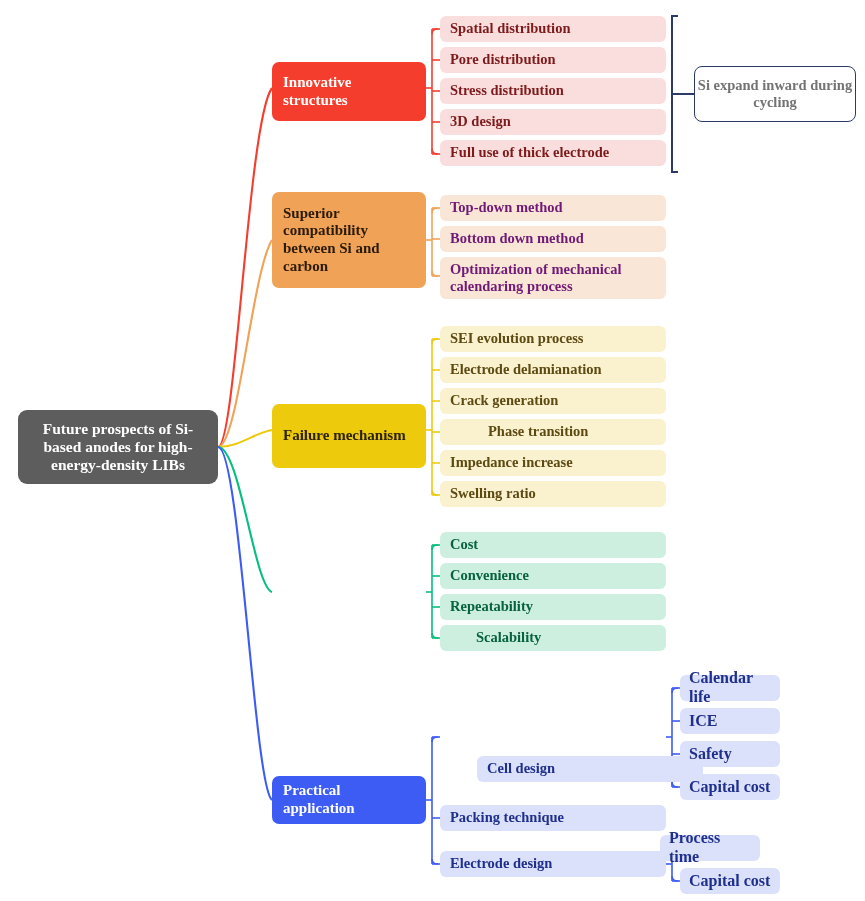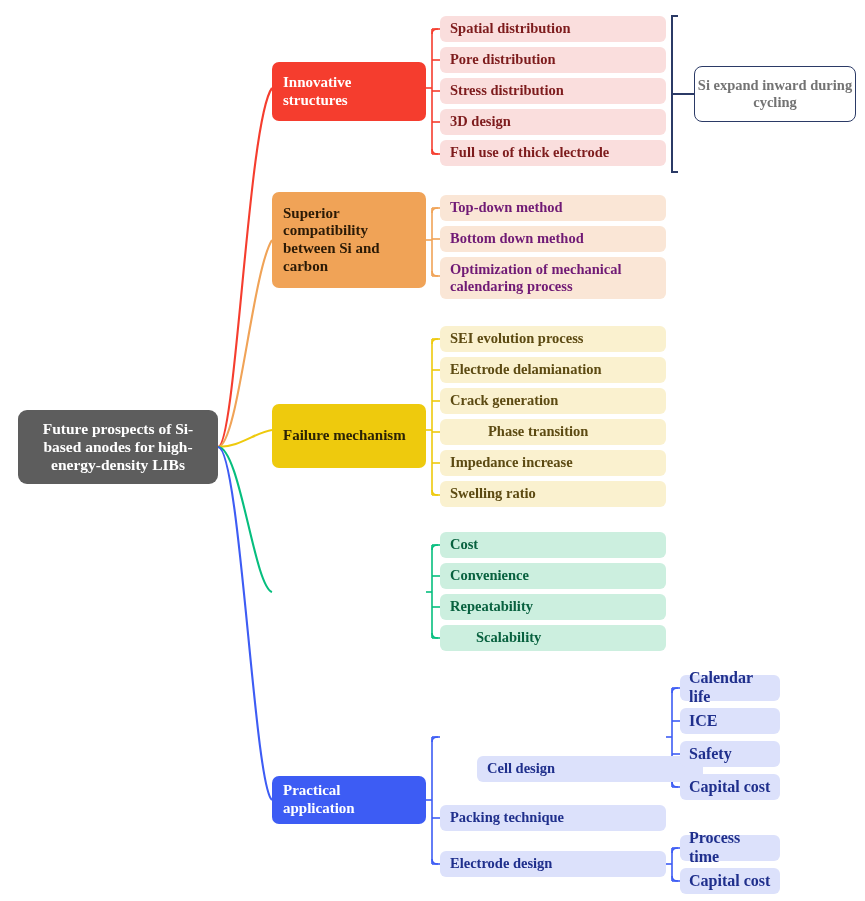--- a/index.html
+++ b/index.html
@@ -146,16 +146,16 @@
 
   <div class="node left l2 blue" style="left:440px;top:756px;width:226px;height:26px;margin-left:37px;">Cell design</div>
   <div class="node left l2 blue" style="left:440px;top:805px;width:226px;height:26px;">Packing technique</div>
   <div class="node left l2 blue" style="left:440px;top:851px;width:226px;height:26px;">Electrode design</div>
 
   <div class="node left l3" style="left:680px;top:675px;width:100px;height:26px;">Calendar life</div>
   <div class="node left l3" style="left:680px;top:708px;width:100px;height:26px;">ICE</div>
   <div class="node left l3" style="left:680px;top:741px;width:100px;height:26px;">Safety</div>
   <div class="node left l3" style="left:680px;top:774px;width:100px;height:26px;">Capital cost</div>
 
-  <div class="node left l3" style="left:680px;top:835px;width:100px;height:26px;">Process time</div>
+  <div class="node left l3" style="left:660px;top:835px;width:100px;height:26px;">Process time</div>
   <div class="node left l3" style="left:680px;top:868px;width:100px;height:26px;">Capital cost</div>
 
 </div>
 
 </body></html>

